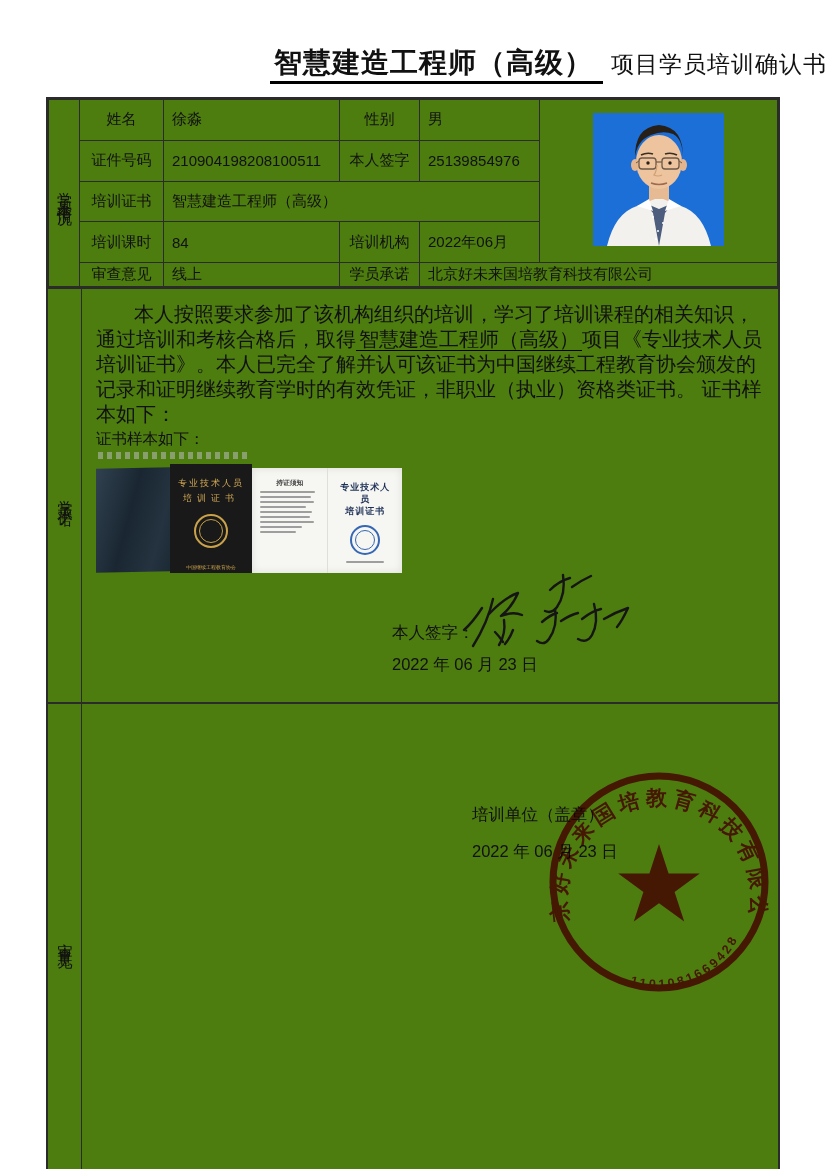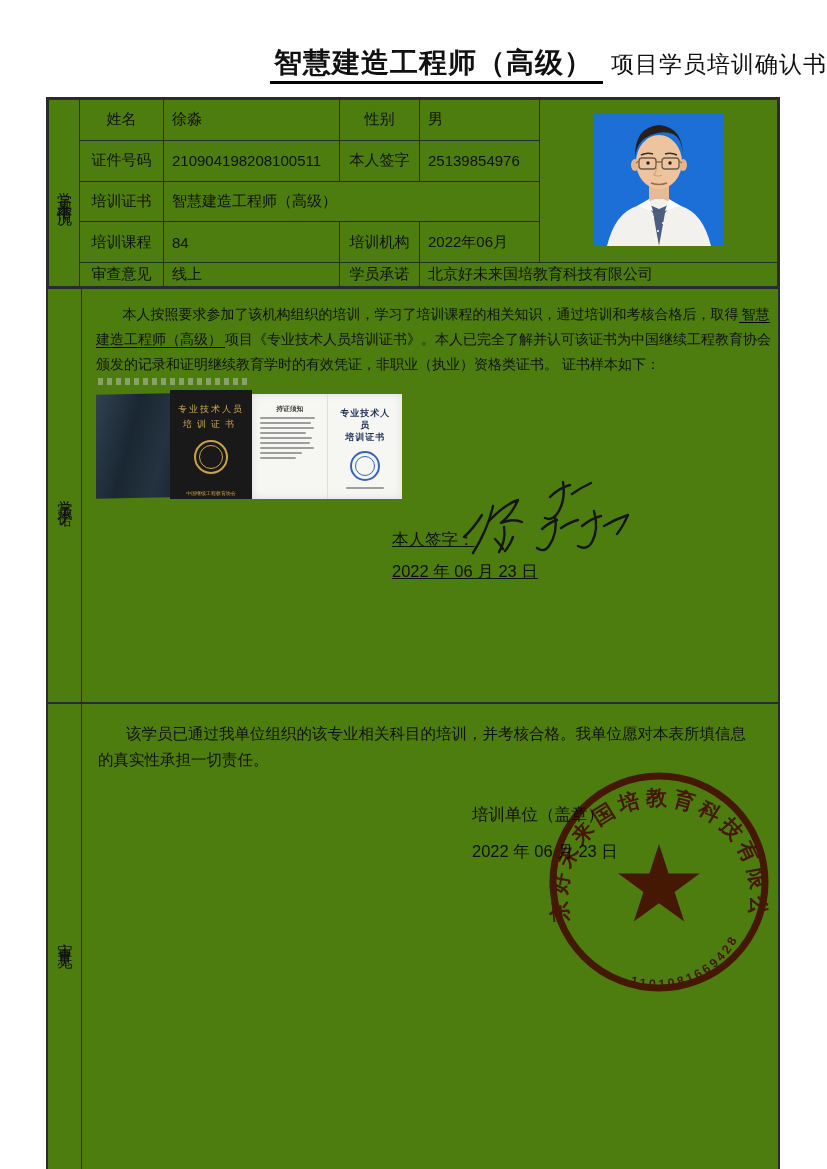--- a/index.html
+++ b/index.html
@@ -26,21 +26,21 @@
   .sec1 td.vcell{padding:0;text-align:center;}
   .vtext{writing-mode:vertical-rl;text-orientation:upright;letter-spacing:4px;font-size:15px;display:inline-block;}
   .photo-cell{text-align:center;vertical-align:middle;padding:0!important;}
 
   
   .vlabel{width:33px;min-width:33px;border-right:1px solid #2b2b2b;
     display:flex;align-items:center;justify-content:center;}
 
   .sec2{height:413px;border-top:2px solid #2b2b2b;display:flex;}
   .sec2 .content{flex:1;padding:13px 18px 0 14px;position:relative;}
-  .para{font-size:14px;line-height:25px;text-indent:1.9em;width:676px;}
+  .para{font-size:20px;line-height:25px;text-indent:1.9em;width:676px;}
   .para-u{border-bottom:1px solid #000;padding:0 3px;}
   .para2{font-size:15.5px;line-height:24px;}
   .ghost{width:150px;height:7px;margin:1px 0 5px 2px;
     background:repeating-linear-gradient(90deg,#bdbdbd 0 5px,transparent 5px 9px);
     opacity:.55;filter:blur(.4px);}
 
   
   .certs{display:flex;align-items:flex-start;height:114px;margin-top:2px;}
   .cert-back{width:74px;height:104px;margin-top:4px;
     background:linear-gradient(105deg,#31414f 0%,#1a2733 45%,#24333f 80%,#1c2a36 100%);
@@ -70,21 +70,21 @@
   .cs-inner{background:#fdfdfa;width:100%;height:100%;border:1px solid #9fc2d4;
     position:relative;padding:6px 9px;box-sizing:border-box;}
   .cs-tag{color:#d23a2e;font-size:9px;text-align:center;font-weight:bold;letter-spacing:1px;}
   .cs-photo{position:absolute;right:7px;top:5px;width:17px;height:22px;border:1px solid #9a9a9a;background:#fff;}
   .cs-lines{margin-top:8px;}
   .cs-lines .tl{background:#8f8f8f;}
   .cs-foot{position:absolute;right:4px;bottom:4px;font-size:8px;color:#777;
     transform:scale(.7);transform-origin:right bottom;text-align:right;line-height:10px;white-space:nowrap;}
 
   
-  .sig-block{position:relative;margin:25px 0 0 296px;width:280px;font-size:16.5px;text-decoration:underline;}
+  .sig-block{position:relative;margin:44px 0 0 296px;width:280px;font-size:16.5px;}
   .sig-svg{position:absolute;left:66px;top:-54px;width:188px;height:94px;}
   .sig-date{margin-top:10px;font-size:16.5px;}
 
   
   .sec3{flex:1;border-top:2px solid #2b2b2b;display:flex;position:relative;}
   .sec3 .content{flex:1;position:relative;padding:17px 20px 0 16px;}
   .para3{font-size:15.5px;line-height:26px;text-indent:1.8em;width:648px;}
   .stamp-block{position:absolute;left:390px;top:100px;font-size:16.5px;}
   .stamp-date{margin-top:15px;}
   .seal{position:absolute;left:494px;top:61px;width:234px;height:234px;
@@ -151,41 +151,42 @@
         <td class="lab">证件号码</td>
         <td>210904198208100511</td>
         <td class="lab">本人签字</td>
         <td>25139854976</td>
       </tr>
       <tr>
         <td class="lab">培训证书</td>
         <td colspan="3">智慧建造工程师（高级）</td>
       </tr>
       <tr>
-        <td class="lab">培训课程</td>
+        <td class="lab">培训课时</td>
         <td>84</td>
         <td class="lab">培训机构</td>
         <td>2022年06月</td>
       </tr>
       <tr>
         <td class="lab">审查意见</td>
         <td>线上</td>
         <td class="lab">学员承诺</td>
         <td colspan="2">北京好未来国培教育科技有限公司</td>
       </tr>
     </tbody>
       </table>
   </div>
 
   <div class="sec2">
     <div class="vlabel">
       <span class="vtext">学员承诺</span>
     </div>
     <div class="content">
       <div class="para"><span>本人按照要求参加了该机构组织的培训，学习了培训课程的相关知识，通过培训和考核合格后，取得</span><span class="para-u">智慧建造工程师（高级）</span><span>项目《专业技术人员培训证书》。本人已完全了解并认可该证书为中国继续工程教育协会颁发的记录和证明继续教育学时的有效凭证，非职业（执业）资格类证书。 证书样本如下：</span></div>
+      <div class="para2">证书样本如下：</div>
       <div class="ghost"></div>
 
       <div class="certs">
         <div class="cert-back"></div>
         <div class="cert-cover">
           <div class="cc-t">专业技术人员</div>
           <div class="cc-t2">培训证书</div>
           <div class="cc-emblem">
               <div class="inner"></div>
             </div>
@@ -238,21 +239,20 @@
         <div class="sig-date">2022 年 06 月 23 日</div>
       </div>
     </div>
   </div>
 
   <div class="sec3">
     <div class="vlabel">
       <span class="vtext">审查意见</span>
     </div>
     <div class="content">
-      <div class="para3">该学员已通过我单位组织的该专业相关科目的培训，并考核合格。我单位愿对本表所填信息的真实性承担一切责任。</div>
       <div class="stamp-block">
         <div>培训单位（盖章）</div>
         <div class="stamp-date">2022 年 06 月 23 日</div>
       </div>
     </div>
 
     <svg class="seal" viewBox="0 0 234 234">
       <defs>
         <path id="arcTop" d="M 26,152 A 93,93 0 1 1 208,152" fill="none"></path>
         <path id="arcBottom" d="M 52,198 A 91,91 0 0 0 206,132" fill="none"></path>

